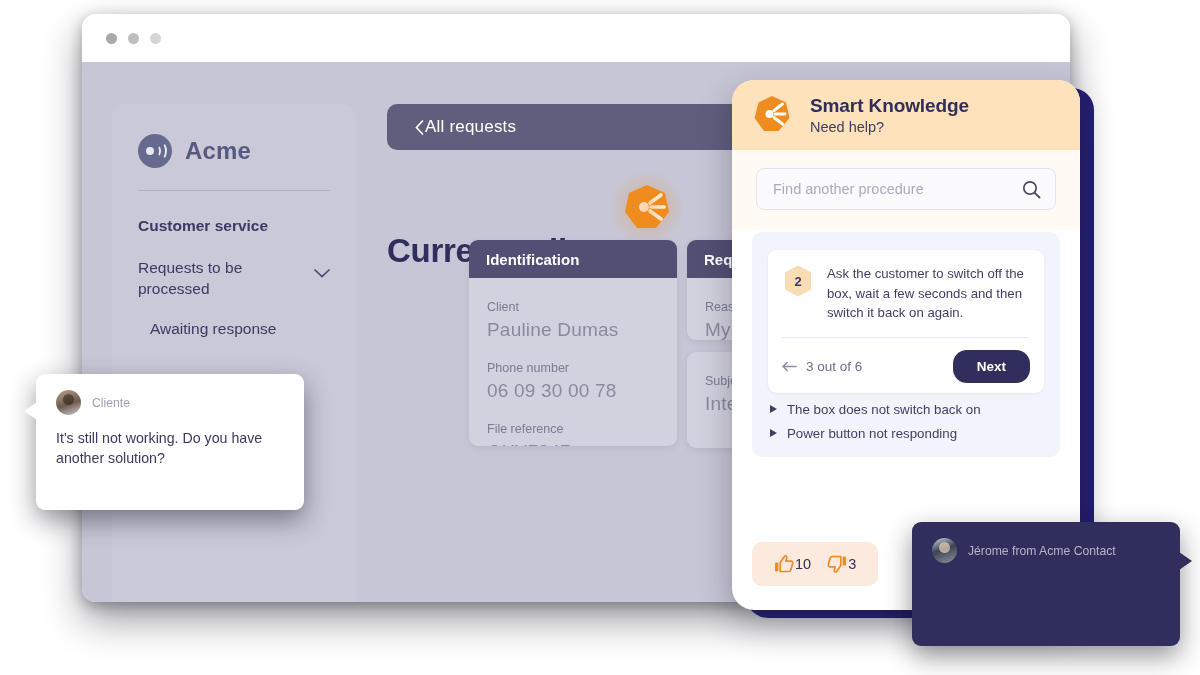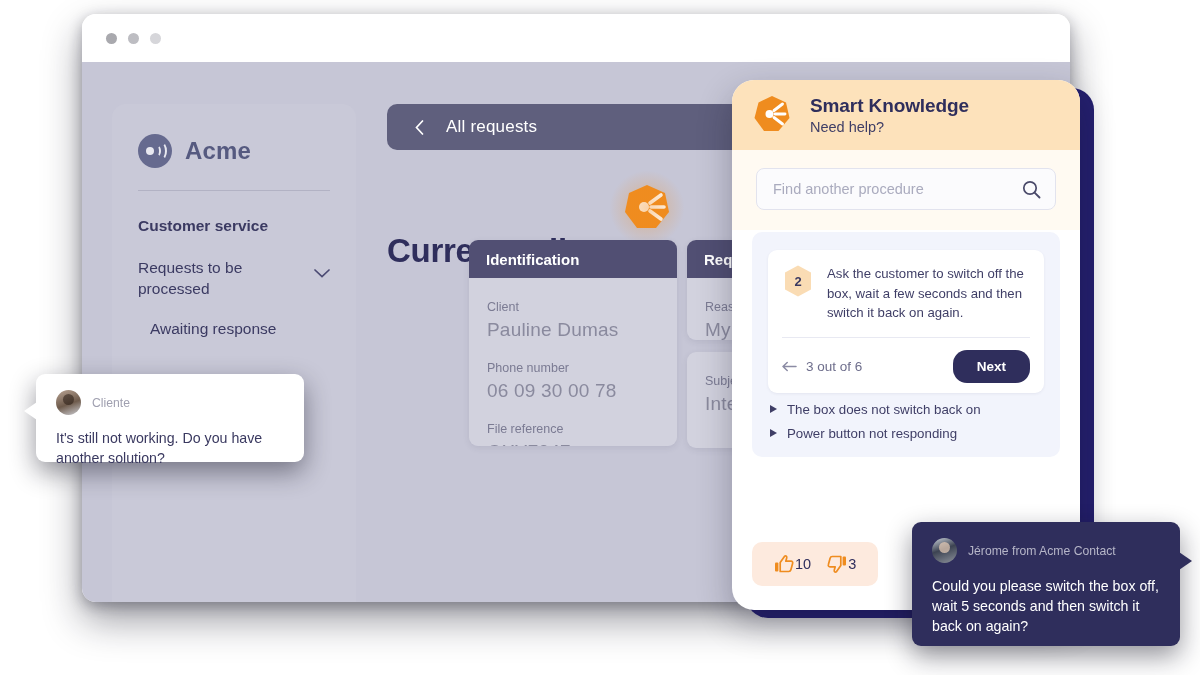--- a/index.html
+++ b/index.html
@@ -126,21 +126,21 @@
     right: 0; bottom: 0;
     padding: 0;
   }
   #allreq {
     position: absolute;
     left: 0; top: 0;
     width: 560px; height: 46px;
     background: #5f5f7d;
     border-radius: 10px;
     display: flex; align-items: center;
-    gap: 22px;
+    gap: 1px;
     padding-left: 28px;
   }
   #allreq .back-chev { width: 9px; height: 15px; }
   #allreq-label {
     color: #ffffff; font-size: 17px; font-weight: 500;
     letter-spacing: 0.2px;
   }
 
   #page-title {
     position: absolute;
@@ -339,21 +339,21 @@
     gap: 16px;
     padding: 0 22px;
   }
   .fb { display: flex; align-items: center; gap: 1px; }
   .fb-count { font-size: 14.5px; color: #2f2e5c; font-weight: 500; }
 
   
   #bubble-client {
     position: absolute;
     left: 36px; top: 374px;
-    width: 268px; height: 88px;
+    width: 268px; height: 136px;
     background: #ffffff;
     border-radius: 9px;
     box-shadow: 0 10px 26px rgba(15,15,30,0.45);
     padding: 16px 20px 0 20px;
   }
   #bubble-client::after {
     content: "";
     position: absolute;
     left: -12px; top: 28px;
     width: 0; height: 0;
@@ -585,16 +585,15 @@
       <div class="bub-name">Cliente</div>
     </div>
     <div class="bub-text">It's still not working. Do you have another solution?</div>
   </div>
 
   <div id="bubble-agent">
     <div class="bub-head">
       <div class="avatar av-agent"></div>
       <div class="bub-name">Jérome from Acme Contact</div>
     </div>
-    <div class="bub-text">Could you please switch the box off, wait 5 seconds and then switch it back on again?</div>
   </div>
 
 </div>
 
 </body></html>

